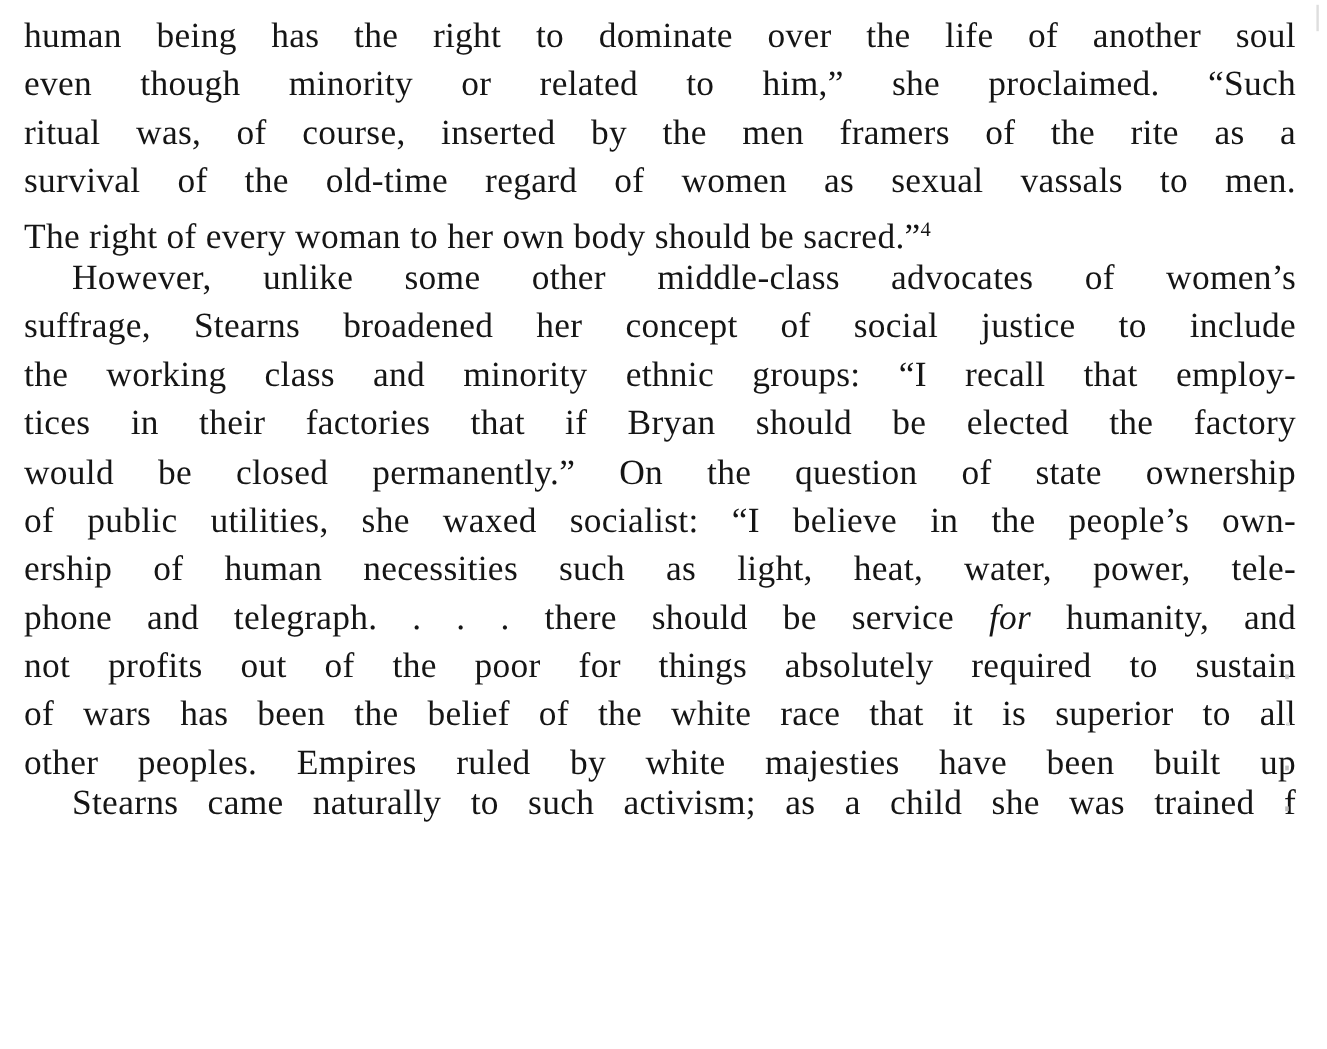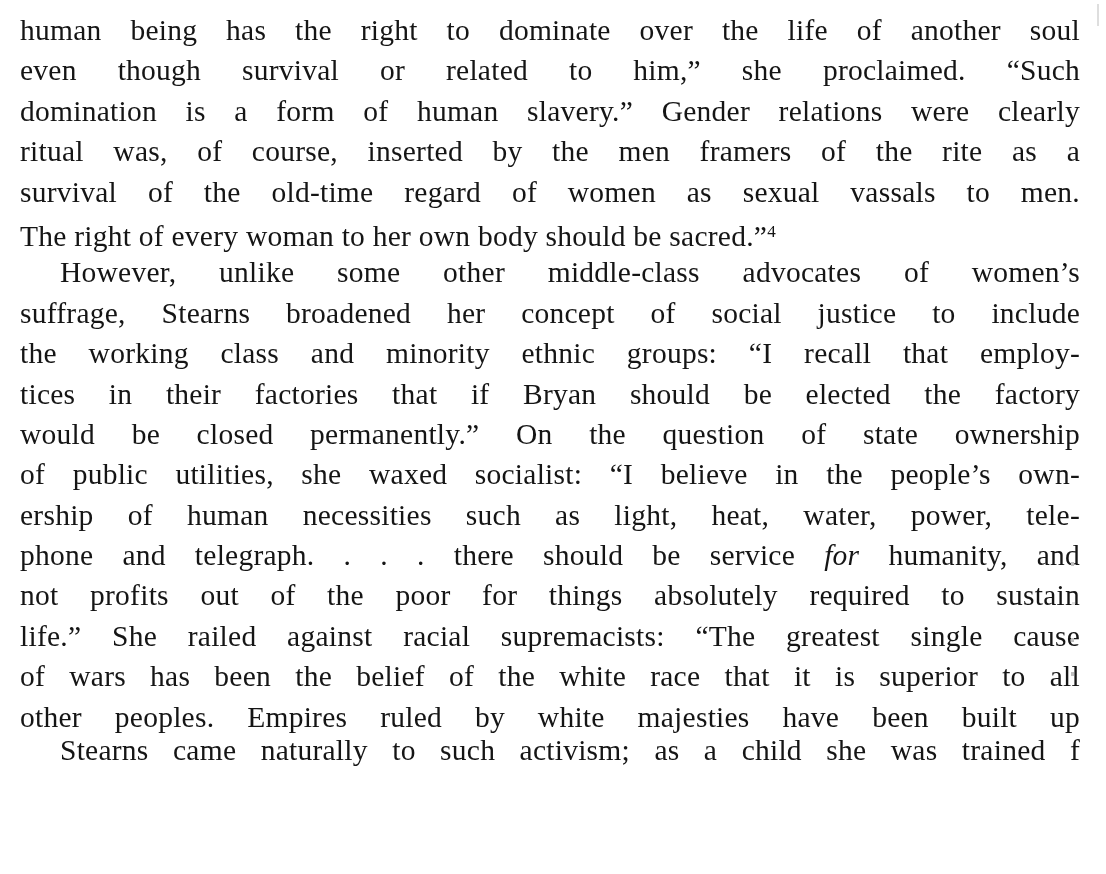--- a/index.html
+++ b/index.html
@@ -50,35 +50,33 @@
     position: absolute;
     background: #bfbfbf;
   }
   .artifact.soft { background: #dedede; }
 </style>
 </head>
 <body>
 
 <div class="page">
   <div class="line"><span>human being has the right to dominate over the life of another soul</span></div>
-  <div class="line"><span>even though survival or related to him,” she proclaimed. “Such</span></div>
-  <div class="line"><span>domination is a form of human slavery.” Gender relations were clearly</span></div>
+  <div class="line"><span>even though minority or related to him,” she proclaimed. “Such</span></div>
   <div class="line"><span>ritual was, of course, inserted by the men framers of the rite as a</span></div>
   <div class="line"><span>survival of the old-time regard of women as sexual vassals to men.</span></div>
   <div class="line para-end"><span>The right of every woman to her own body should be sacred.”</span><sup class="footnote">4</sup></div>
   <div class="line indent"><span>However, unlike some other middle-class advocates of women’s</span></div>
   <div class="line"><span>suffrage, Stearns broadened her concept of social justice to include</span></div>
   <div class="line"><span>the working class and minority ethnic groups: “I recall that employ-</span></div>
   <div class="line"><span>tices in their factories that if Bryan should be elected the factory</span></div>
   <div class="line"><span>would be closed permanently.” On the question of state ownership</span></div>
   <div class="line"><span>of public utilities, she waxed socialist: “I believe in the people’s own-</span></div>
   <div class="line"><span>ership of human necessities such as light, heat, water, power, tele-</span></div>
   <div class="line"><span>phone and telegraph. . . . there should be service </span><em class="ital">for</em><span> humanity, and</span></div>
   <div class="line"><span>not profits out of the poor for things absolutely required to sustain</span></div>
-  <div class="line"><span>life.” She railed against racial supremacists: “The greatest single cause</span></div>
   <div class="line"><span>of wars has been the belief of the white race that it is superior to all</span></div>
   <div class="line"><span>other peoples. Empires ruled by white majesties have been built up</span></div>
   <div class="line indent clipped"><span>Stearns came naturally to such activism; as a child she was trained f</span></div>
 </div>
 
 <div class="artifact soft" style="left:1097px; top:4px; width:2px; height:22px;"></div>
 <div class="artifact" style="left:1071px; top:562px; width:3px; height:4px;"></div>
 <div class="artifact soft" style="left:1072px; top:602px; width:3px; height:3px;"></div>
 <div class="artifact" style="left:1071px; top:638px; width:3px; height:4px;"></div>
 <div class="artifact" style="left:1071px; top:672px; width:3px; height:4px;"></div>

